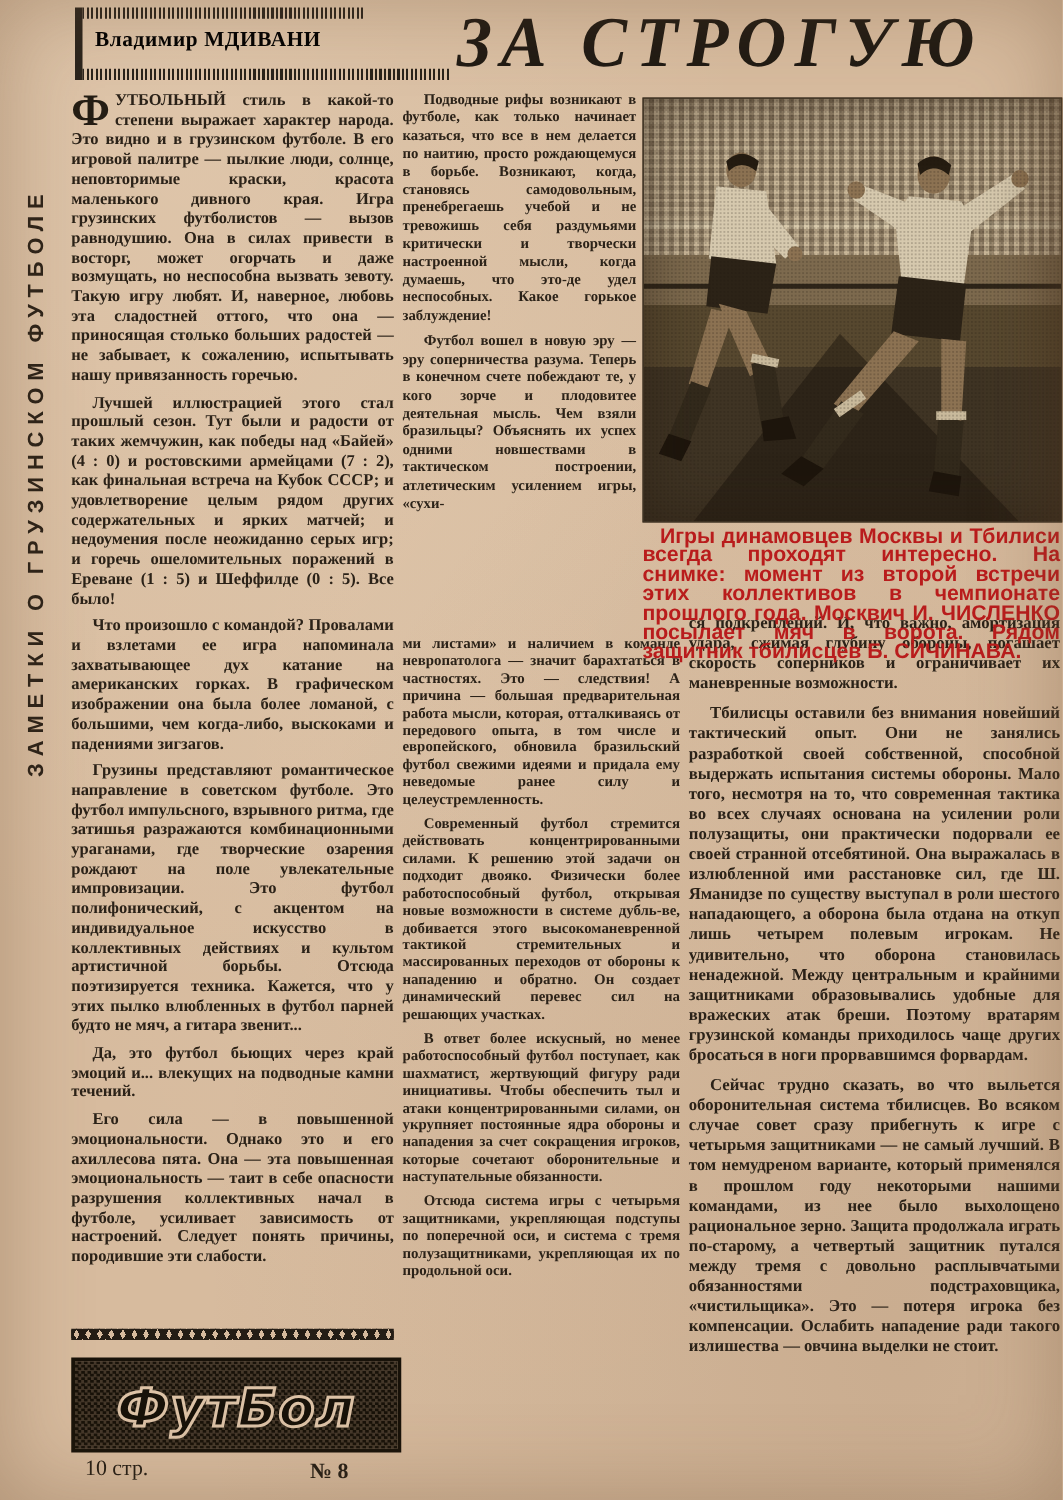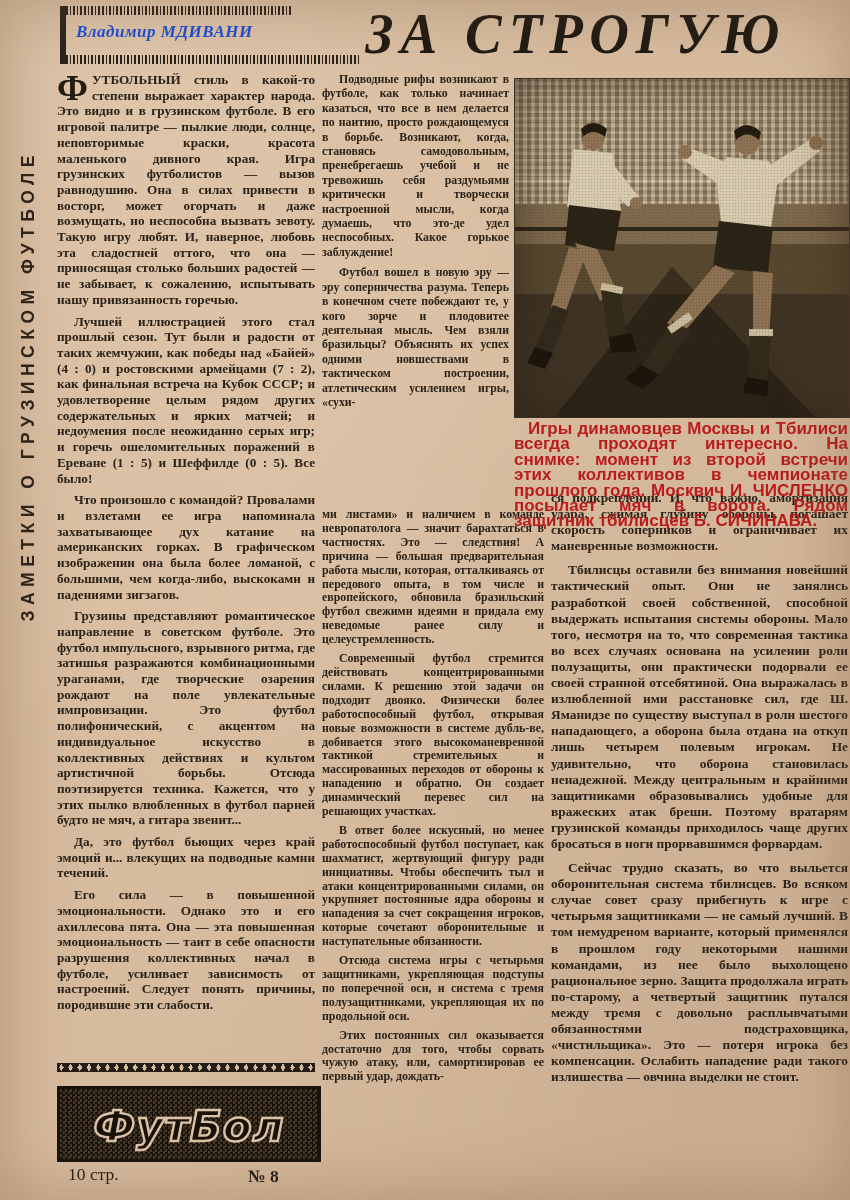--- a/index.html
+++ b/index.html
@@ -20,21 +20,21 @@
     display:flex;align-items:center;justify-content:center;}
   .side-title{writing-mode:vertical-rl;transform:rotate(180deg);
     font-family:"Liberation Sans","DejaVu Sans",sans-serif;
     font-weight:bold;font-size:17.5px;letter-spacing:5.5px;color:#2a2117;white-space:nowrap;}
   .author-box{position:absolute;left:60px;top:6px;width:240px;height:58px;}
   .hatch{background:repeating-linear-gradient(90deg,#2a231b 0 1.6px,rgba(0,0,0,0) 1.6px 3.6px);}
   .author-box .band-top{position:absolute;left:6px;top:0;width:226px;height:9px;}
   .author-box .band-bottom{position:absolute;left:6px;top:49px;width:294px;height:9px;}
   .author-box .bar-left{position:absolute;left:0;top:0;width:6px;height:58px;background:#2a231b;}
   .author-name{position:absolute;left:16px;top:16px;font-weight:bold;font-size:17px;
-    letter-spacing:.5px;color:#1d4ed8;white-space:nowrap;font-style:italic;}
+    letter-spacing:.5px;color:#000000;white-space:nowrap;}
   .headline{position:absolute;left:302px;top:0;width:548px;height:66px;
     display:flex;align-items:center;justify-content:center;
     font-style:italic;font-weight:bold;font-size:55px;letter-spacing:7px;
     color:#201a13;white-space:nowrap;transform:scaleY(1.04);}
   
   .col{position:absolute;text-align:justify;}
   .col p{margin:0 0 6px 0;text-indent:17px;}
   .col1{left:57px;top:72px;width:258px;font-size:13.2px;line-height:15.7px;font-weight:bold;}
   .col2a{left:322px;top:72px;width:187px;height:433px;overflow:hidden;
     font-size:11.8px;line-height:14.4px;font-weight:bold;}
@@ -112,21 +112,20 @@
 <div class="col col2a">
   <p>Подводные рифы возникают в футболе, как только начинает казаться, что все в нем делается по наитию, просто рождающемуся в борьбе. Возникают, когда, становясь самодовольным, пренебрегаешь учебой и не тревожишь себя раздумьями критически и творчески настроенной мысли, когда думаешь, что это-де удел неспособных. Какое горькое заблуждение!</p>
   <p>Футбол вошел в новую эру — эру соперничества разума. Теперь в конечном счете побеждают те, у кого зорче и плодовитее деятельная мысль. Чем взяли бразильцы? Объяснять их успех одними новшествами в тактическом построении, атлетическим усилением игры, «сухи-</p>
 </div>
 
 <div class="col col2b">
   <p style="text-indent:0">ми листами» и наличием в команде невропатолога — значит барахтаться в частностях. Это — следствия! А причина — большая предварительная работа мысли, которая, отталкиваясь от передового опыта, в том числе и европейского, обновила бразильский футбол свежими идеями и придала ему неведомые ранее силу и целеустремленность.</p>
   <p>Современный футбол стремится действовать концентрированными силами. К решению этой задачи он подходит двояко. Физически более работоспособный футбол, открывая новые возможности в системе дубль-ве, добивается этого высокоманевренной тактикой стремительных и массированных переходов от обороны к нападению и обратно. Он создает динамический перевес сил на решающих участках.</p>
   <p>В ответ более искусный, но менее работоспособный футбол поступает, как шахматист, жертвующий фигуру ради инициативы. Чтобы обеспечить тыл и атаки концентрированными силами, он укрупняет постоянные ядра обороны и нападения за счет сокращения игроков, которые сочетают оборонительные и наступательные обязанности.</p>
   <p>Отсюда система игры с четырьмя защитниками, укрепляющая подступы по поперечной оси, и система с тремя полузащитниками, укрепляющая их по продольной оси.</p>
-  <p>Этих постоянных сил оказывается достаточно для того, чтобы сорвать чужую атаку, или, самортизировав ее первый удар, дождать-</p>
 </div>
 
 <div class="col col3">
   <p style="text-indent:0">ся подкреплений. И, что важно, амортизация удара, сжимая глубину обороны, погашает скорость соперников и ограничивает их маневренные возможности.</p>
   <p>Тбилисцы оставили без внимания новейший тактический опыт. Они не занялись разработкой своей собственной, способной выдержать испытания системы обороны. Мало того, несмотря на то, что современная тактика во всех случаях основана на усилении роли полузащиты, они практически подорвали ее своей странной отсебятиной. Она выражалась в излюбленной ими расстановке сил, где Ш. Яманидзе по существу выступал в роли шестого нападающего, а оборона была отдана на откуп лишь четырем полевым игрокам. Не удивительно, что оборона становилась ненадежной. Между центральным и крайними защитниками образовывались удобные для вражеских атак бреши. Поэтому вратарям грузинской команды приходилось чаще других бросаться в ноги прорвавшимся форвардам.</p>
   <p>Сейчас трудно сказать, во что выльется оборонительная система тбилисцев. Во всяком случае совет сразу прибегнуть к игре с четырьмя защитниками — не самый лучший. В том немудреном варианте, который применялся в прошлом году некоторыми нашими командами, из нее было выхолощено рациональное зерно. Защита продолжала играть по-старому, а четвертый защитник путался между тремя с довольно расплывчатыми обязанностями подстраховщика, «чистильщика». Это — потеря игрока без компенсации. Ослабить нападение ради такого излишества — овчина выделки не стоит.</p>
 </div>
 
 <div class="photo">
   <svg viewBox="0 0 334 338" xmlns="http://www.w3.org/2000/svg">

